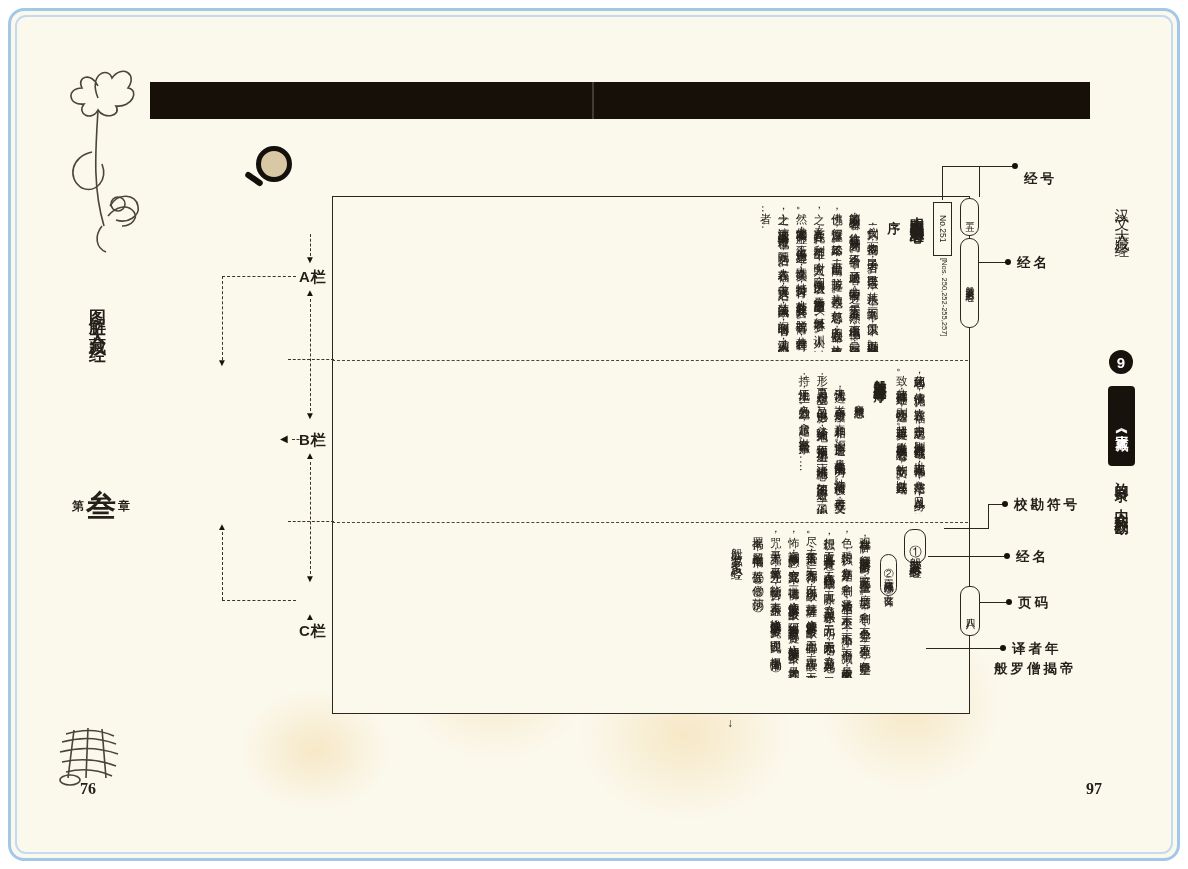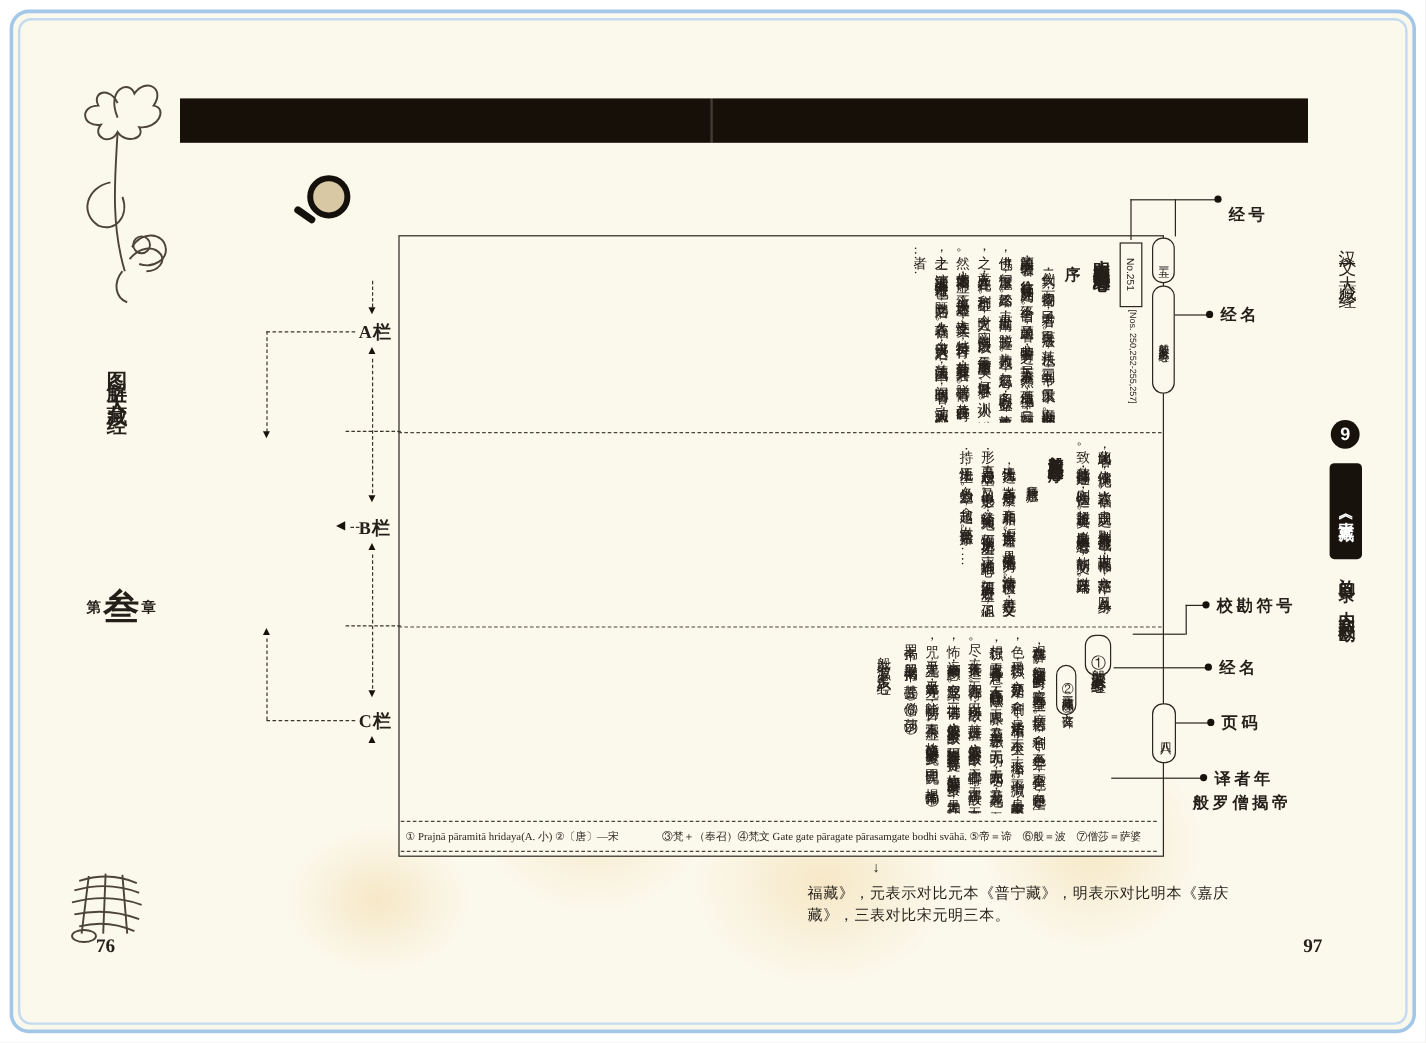--- a/index.html
+++ b/index.html
@@ -65,21 +65,21 @@
   .apparatus .apr{margin-left:36px;}
   
   .hl{position:absolute;height:0;border-top:1.5px solid #2b2620;}
   .vl{position:absolute;width:0;border-left:1.5px solid #2b2620;}
   .dot{position:absolute;width:6px;height:6px;border-radius:50%;background:#17120c;}
   .lbl{position:absolute;font-size:13.5px;font-weight:bold;letter-spacing:3px;white-space:nowrap;}
   .dh{position:absolute;height:0;border-top:1.5px dashed #3a342c;}
   .dv{position:absolute;width:0;border-left:1.5px dashed #3a342c;}
   .arr{position:absolute;font-size:10px;color:#17120c;line-height:1;}
   
-  .collbl{position:absolute;font-size:15px;font-weight:bold;font-family:Liberation Serif, serif;letter-spacing:1px;}
+  .collbl{position:absolute;font-size:15px;font-weight:bold;font-family:Liberation Sans, sans-serif;letter-spacing:1px;}
   
   .explain{position:absolute;left:122px;top:380px;width:168px;height:138px;border:2px solid #2b2620;background:#fbf8ec;
            padding:8px 9px;font-size:12.5px;line-height:1.55;letter-spacing:.5px;}
   .explain .ind{text-indent:2em;}
   
   .footnote{position:absolute;left:655px;top:735px;width:395px;font-size:12.5px;line-height:1.5;letter-spacing:.5px;}
   .footnote .l1{margin-left:56px;}
   .footnote .l2{margin-left:18px;}
   .fn-arrow{position:absolute;left:727px;top:716px;font-size:12px;}
   .pageno{position:absolute;font-size:16px;font-weight:bold;font-family:"Liberation Serif",serif;}
@@ -149,24 +149,20 @@
       <div class="col body"><span>观自在菩萨，行深般若波罗蜜多时，照见五蕴皆空，度一切苦厄。舍利子，色不异空，空不异色，色即是空，空即是色，受想行识，亦复如是。舍利子，是诸法空相，不生不灭，不垢不净，不增不减。是故空中无色，无受想行识，无眼耳鼻舌身意，无色声香味触法，无眼界，乃至无意识界，无无明，亦无无明尽，乃至无老死，亦无老死尽。无苦集灭道，无智亦无得。以无所得故，菩提萨埵，依般若波罗蜜多故，心无罣碍，无罣碍故，无有恐怖，远离颠倒梦想，究竟涅槃。三世诸佛，依般若波罗蜜多故，得阿耨多罗三藐三菩提。故知般若波罗蜜多，是大神咒，是大明咒，是无上咒，是无等等咒，能除一切苦，真实不虚。故说般若波罗蜜多咒，即说咒曰：揭帝揭帝④　般罗揭帝　般罗僧揭帝　菩提⑤僧⑥莎诃⑦</span></div>
       <div class="col endtitle"><span>般若波罗蜜多心经</span></div>
     </div>
 
   <div class="nobox">No.251</div>
   <div class="norefs">[Nos. 250,252-255,257]</div>
   <div class="ovalbox ov-no">二五一</div>
   <div class="ovalbox ov-title">般若波罗蜜多心经</div>
   <div class="ovalbox ov-page">八四八</div>
 
-  <div class="apparatus">
-    <span class="apl">① Prajnā pāramitā hridaya(A. 小) ②〔唐〕—宋</span>
-    <span class="apr">③梵＋（奉召）④梵文 Gate gate pāragate pārasamgate bodhi svāhā. ⑤帝＝谛　⑥般＝波　⑦僧莎＝萨婆</span>
-  </div>
 
   <div class="hl" style="left:942px;top:166px;width:72px;"></div>
   <div class="vl" style="left:942px;top:166px;height:34px;"></div>
   <div class="vl" style="left:979px;top:166px;height:31px;"></div>
   <div class="dot" style="left:1012px;top:163px;"></div>
   <div class="lbl" style="left:1024px;top:158px;margin-top:12px;">经号</div>
 
   <div class="hl" style="left:979px;top:262px;width:28px;"></div>
   <div class="dot" style="left:1005px;top:259px;"></div>
   <div class="lbl" style="left:1017px;top:254px;">经名</div>
@@ -193,39 +189,38 @@
   <div class="dv" style="left:310px;top:234px;height:22px;"></div>
   <div class="arr" style="left:305px;top:255px;">▼</div>
   <div class="collbl" style="left:299px;top:268px;">A栏</div>
   <div class="arr" style="left:305px;top:288px;">▲</div>
   <div class="dv" style="left:310px;top:299px;height:112px;"></div>
   <div class="arr" style="left:305px;top:411px;">▼</div>
   <div class="collbl" style="left:299px;top:431px;">B栏</div>
   <div class="arr" style="left:305px;top:451px;">▲</div>
   <div class="dv" style="left:310px;top:462px;height:112px;"></div>
   <div class="arr" style="left:305px;top:574px;">▼</div>
-  <div class="collbl" style="left:299px;top:592px;text-align:right;">C栏</div>
+  <div class="collbl" style="left:299px;top:622px;text-align:right;">C栏</div>
   <div class="arr" style="left:305px;top:612px;">▲</div>
 
   <div class="dh" style="left:288px;top:359px;width:46px;"></div>
   <div class="dh" style="left:288px;top:521px;width:46px;"></div>
 
   <div class="dh" style="left:222px;top:276px;width:74px;"></div>
   <div class="dv" style="left:222px;top:276px;height:84px;"></div>
   <div class="arr" style="left:217px;top:358px;">▼</div>
   <div class="dh" style="left:222px;top:600px;width:74px;"></div>
   <div class="dv" style="left:222px;top:532px;height:68px;"></div>
   <div class="arr" style="left:217px;top:522px;">▲</div>
   <div class="arr" style="left:280px;top:434px;">◀</div>
   <div class="dh" style="left:292px;top:439px;width:12px;"></div>
 
 
   <div class="fn-arrow">↓</div>
   <div class="footnote">
-    <div class="l2">福藏》，元表示对比元本《普宁藏》，明表示对比明本《嘉庆藏》，三表对比宋元明三本。</div>
   </div>
 
   <svg class="abs" style="left:52px;top:722px;" width="72" height="68" viewBox="0 0 72 68">
     <g fill="none" stroke="#4c443a" stroke-width="1.6">
       <path d="M14,12 q26,-8 48,2"></path>
       <path d="M10,20 q28,-8 54,2"></path>
       <path d="M8,30 q30,-8 58,2"></path>
       <path d="M10,40 q28,-6 54,4"></path>
       <path d="M14,50 q24,-6 46,4"></path>
       <path d="M22,8 l-6,48 M36,6 l-2,50 M50,7 l4,49"></path>

